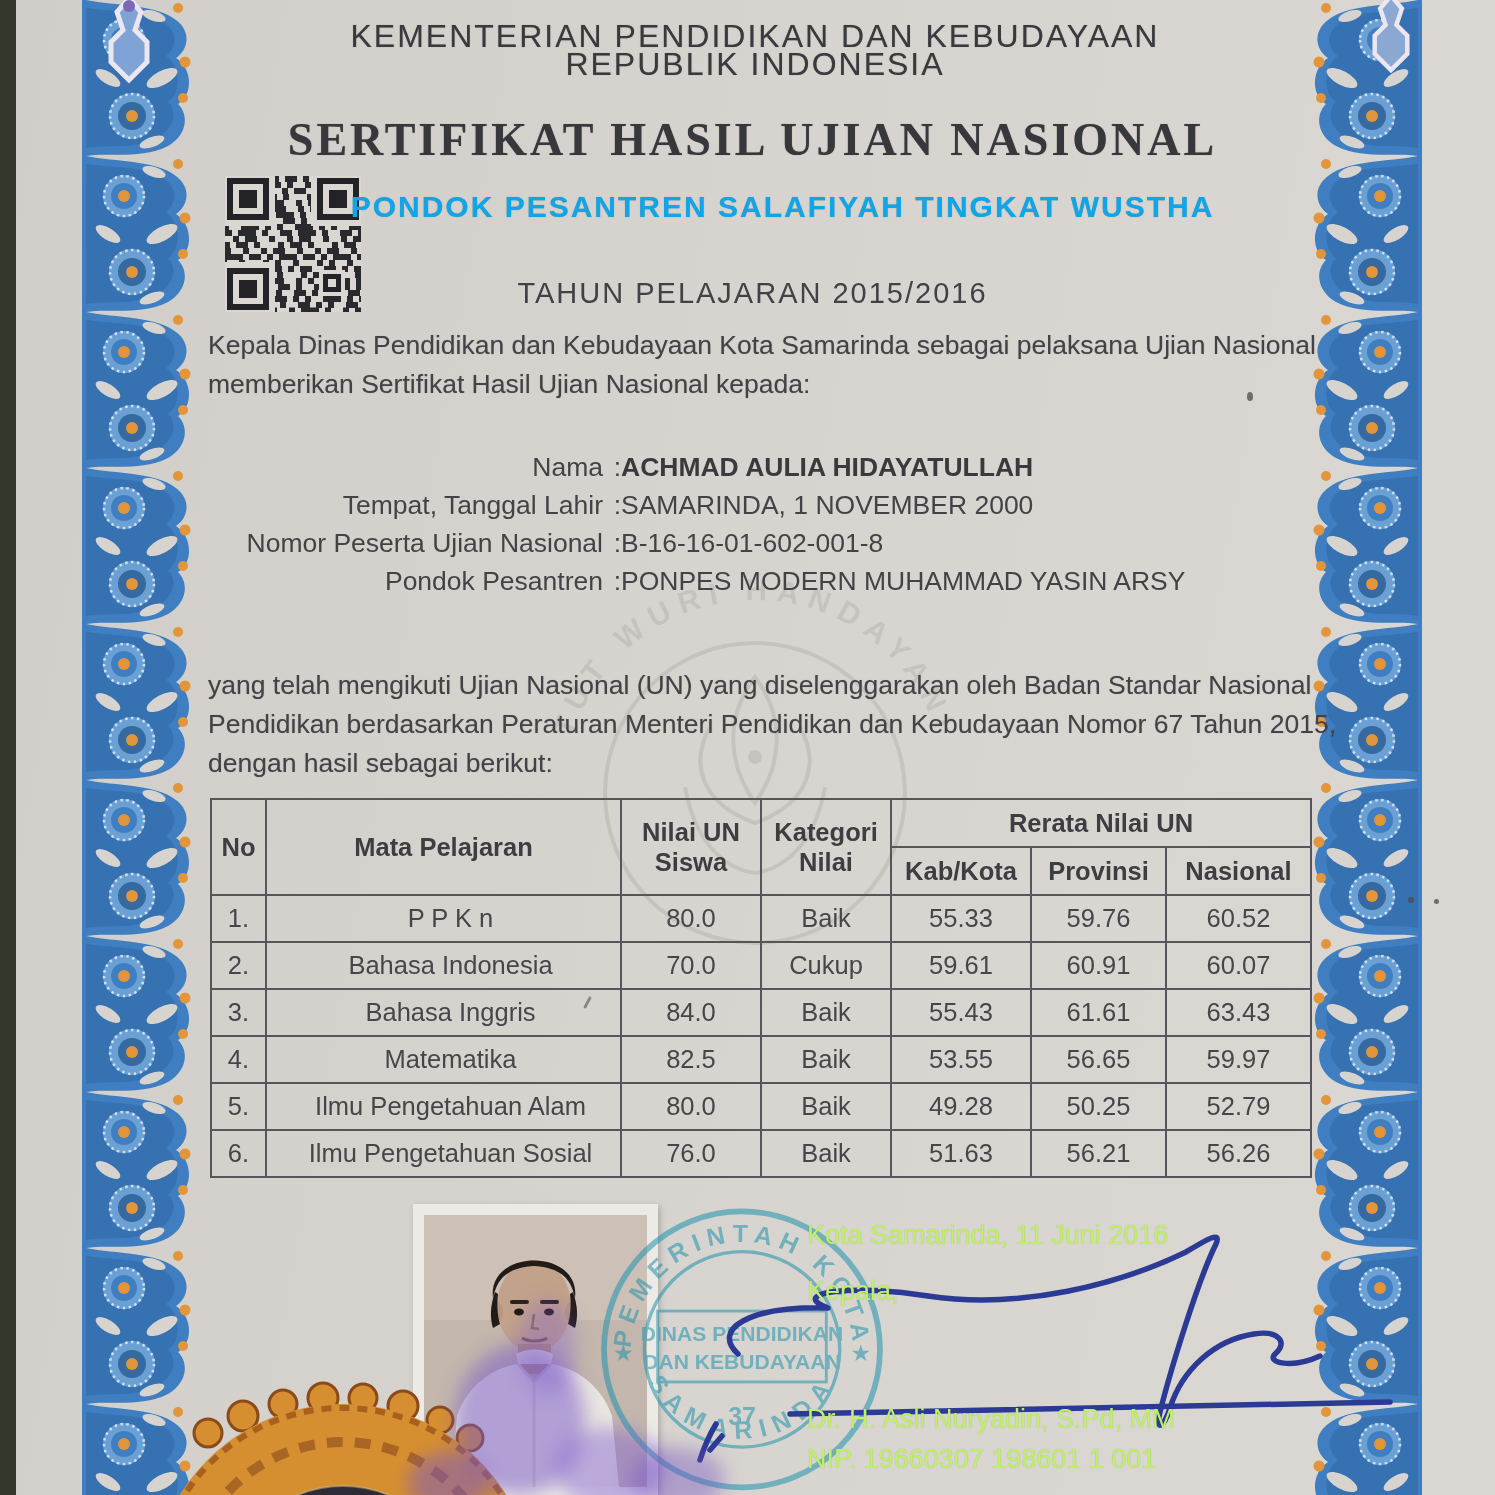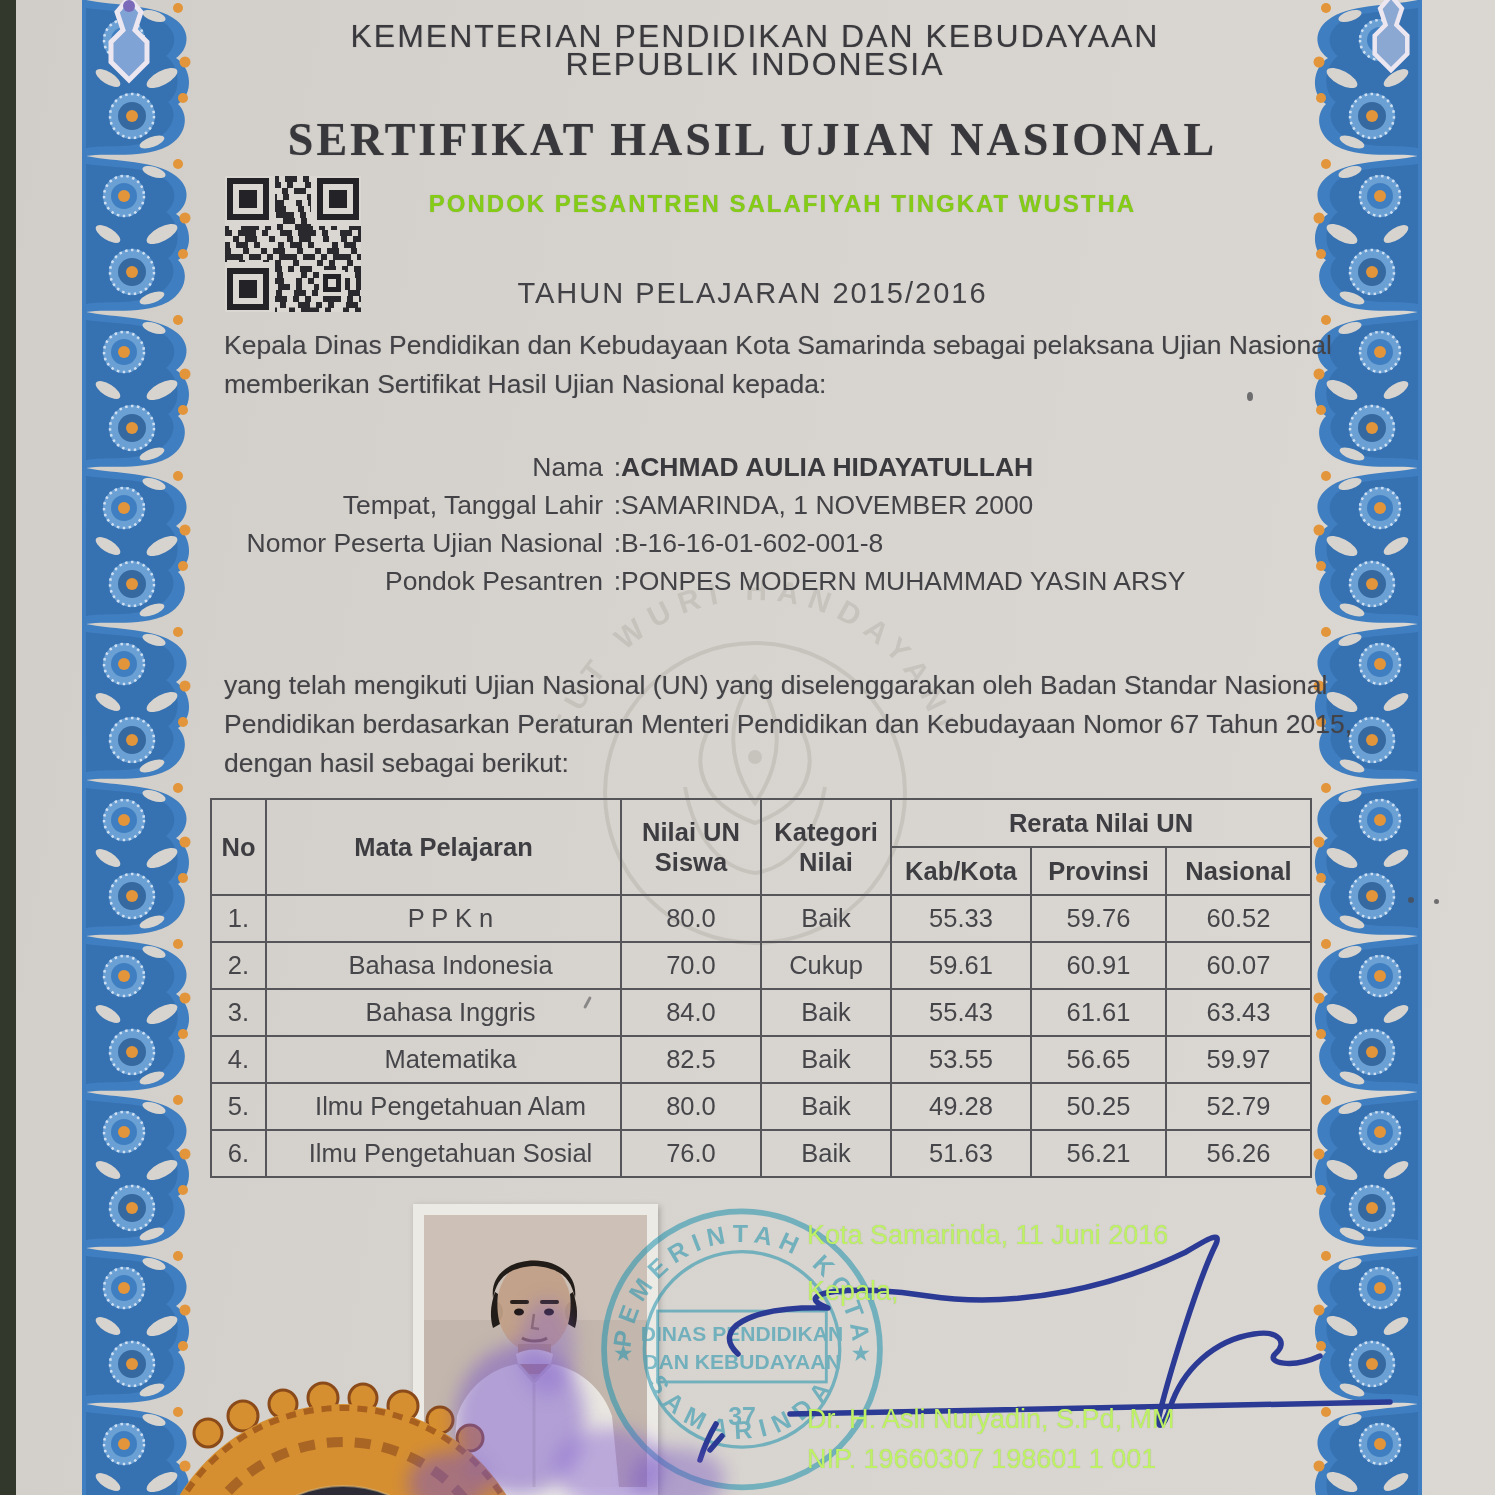--- a/index.html
+++ b/index.html
@@ -23,29 +23,29 @@
     text-shadow:0 0 1px rgba(58,58,62,.4);
   }
   .cert-title{
     left:200px;width:1105px;
     font-family:"Liberation Serif", serif;font-weight:bold;
     font-size:46px;letter-spacing:3px;color:#38383c;
     text-shadow:0 0 1px rgba(56,56,60,.45);
   }
   .program{
     left:230px;width:1105px;
-    font-weight:bold;font-size:24px;letter-spacing:2px;color:#84cc16;
+    font-weight:bold;font-size:30px;letter-spacing:2px;color:#0ea5e9;
     text-shadow:0 0 1px rgba(58,58,62,.4);
   }
   .year{
     left:200px;width:1105px;
     font-size:29px;letter-spacing:2px;color:#424246;
   }
   .para{
-    left:224px;width:1070px;
+    left:208px;width:1070px;
     font-size:26.5px;line-height:39px;color:#434347;
     text-shadow:0 0 1px rgba(67,67,71,.3);
   }
   .info-block{left:230px;width:1070px;text-align:right;}
   .info-row{display:flex;height:38px;align-items:flex-start;font-size:26.5px;color:#434347;}
   .ilabel{width:373px;flex:none;}
   .icolon{width:18px;flex:none;}
   .ivalue{flex:none;}
   .ivalue.bold{font-weight:bold;color:#3a3a3e;}
   table.results{

